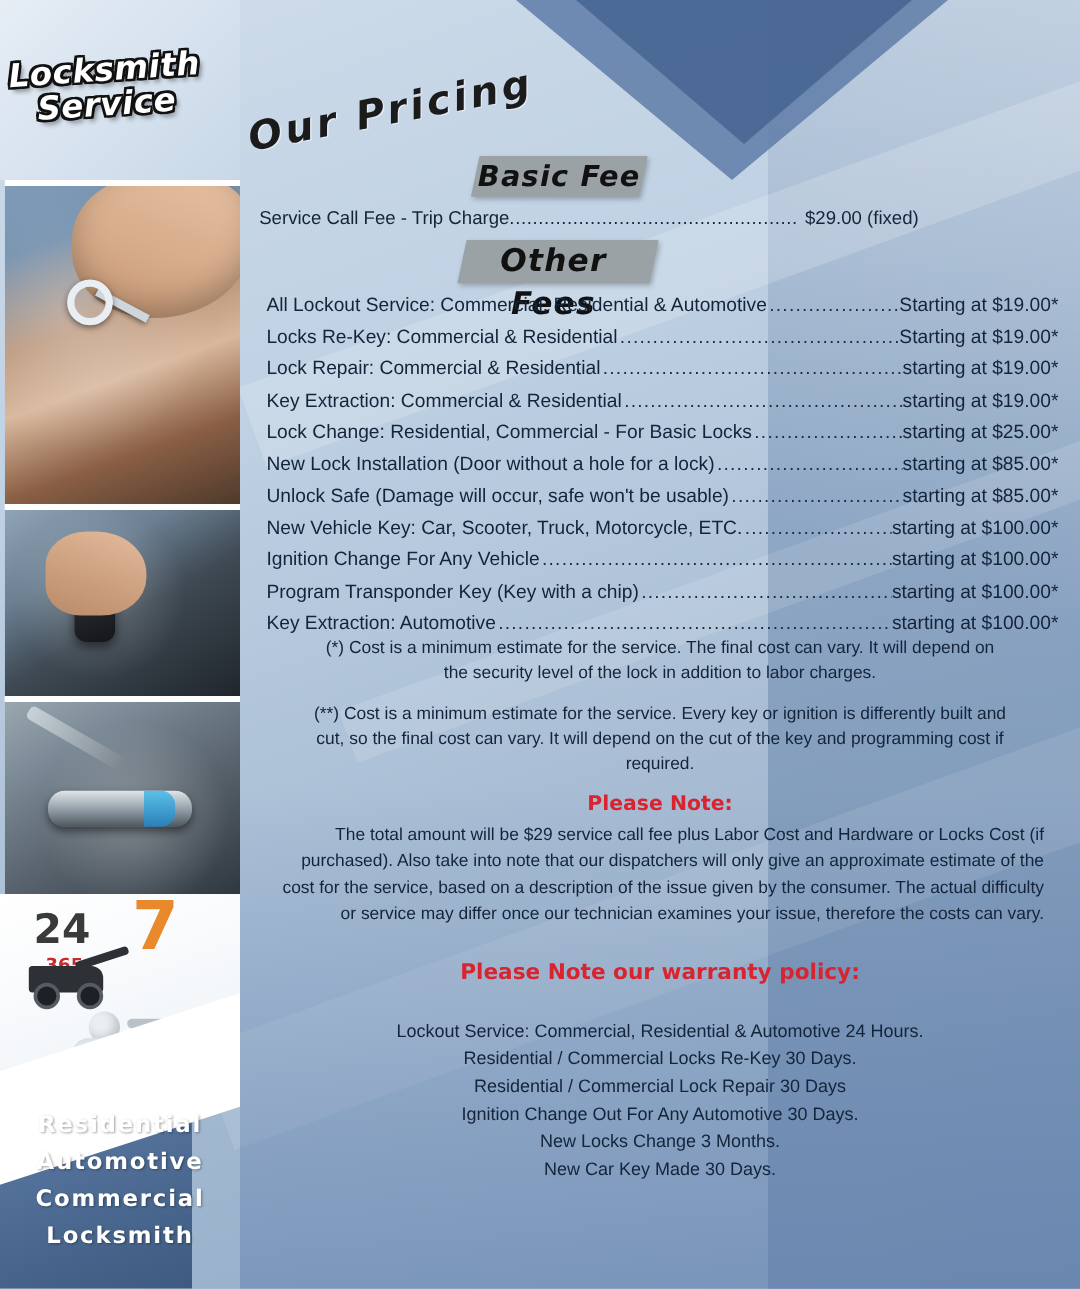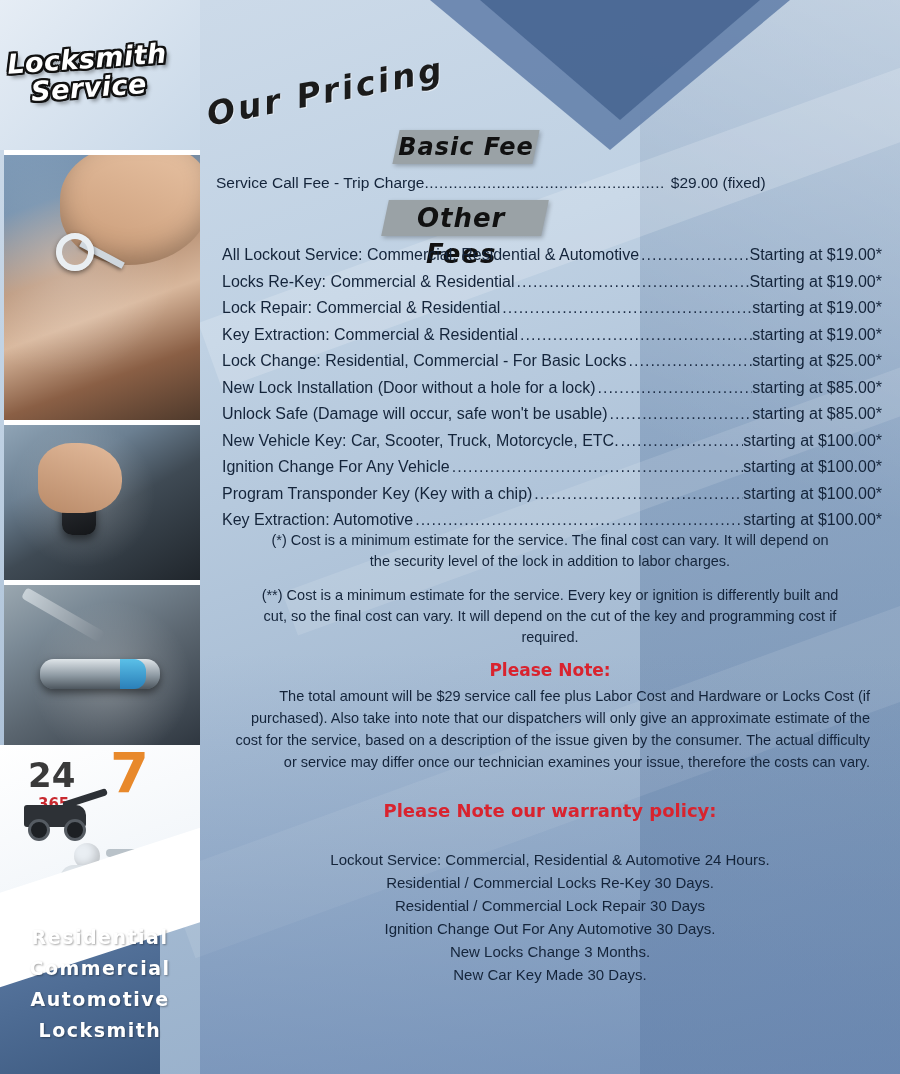--- a/index.html
+++ b/index.html
@@ -489,22 +489,22 @@
         <div class="pipe2"></div>
         <div class="head"></div>
         <div class="torso"></div>
       </div>
     </div>
 
     <div class="bottom-block">
       <div class="slash"></div>
       <div class="svc-list">
         <div>Residential</div>
+        <div>Automotive</div>
         <div>Commercial</div>
-        <div>Automotive</div>
         <div>Locksmith</div>
       </div>
     </div>
   </div>
 
   <div class="content">
 
     <div class="our-pricing">Our Pricing</div>
 
     <div class="ribbon basic">

